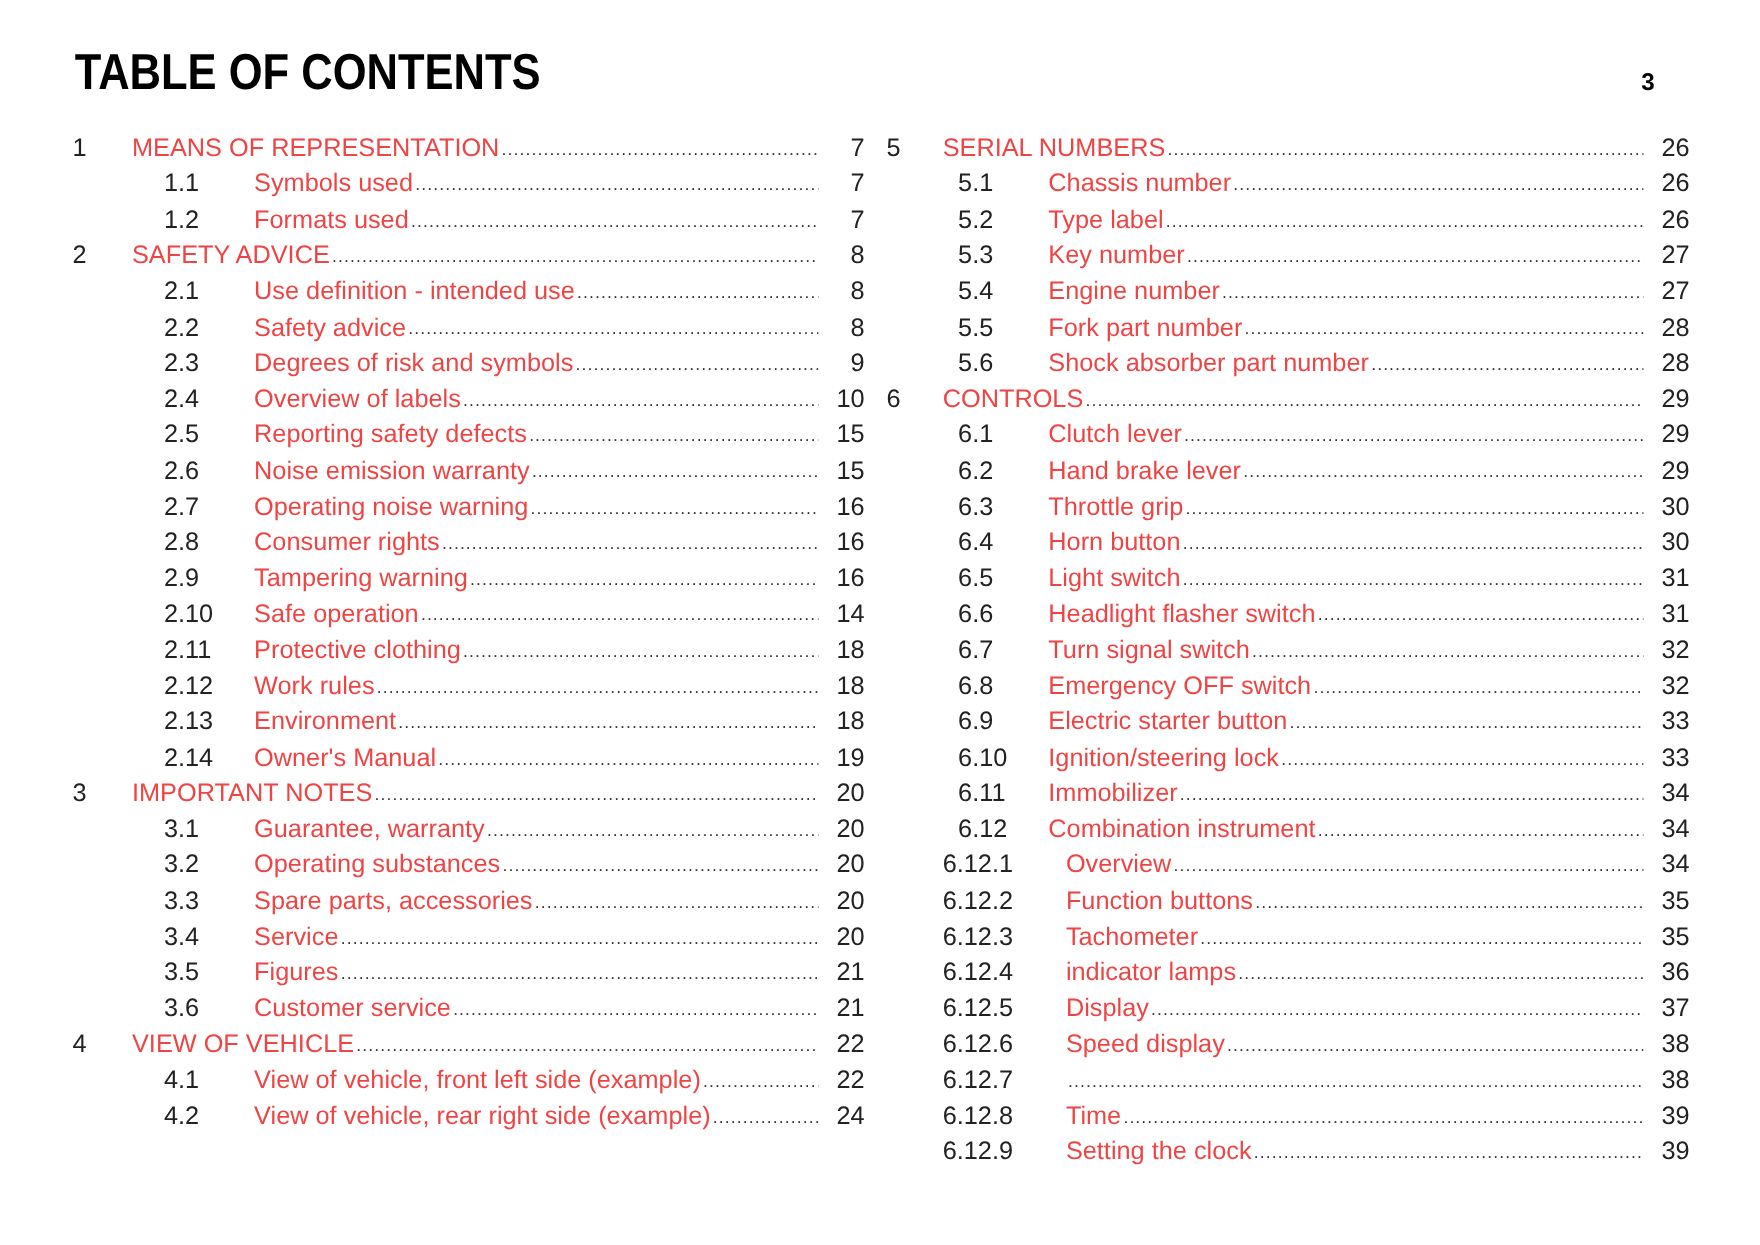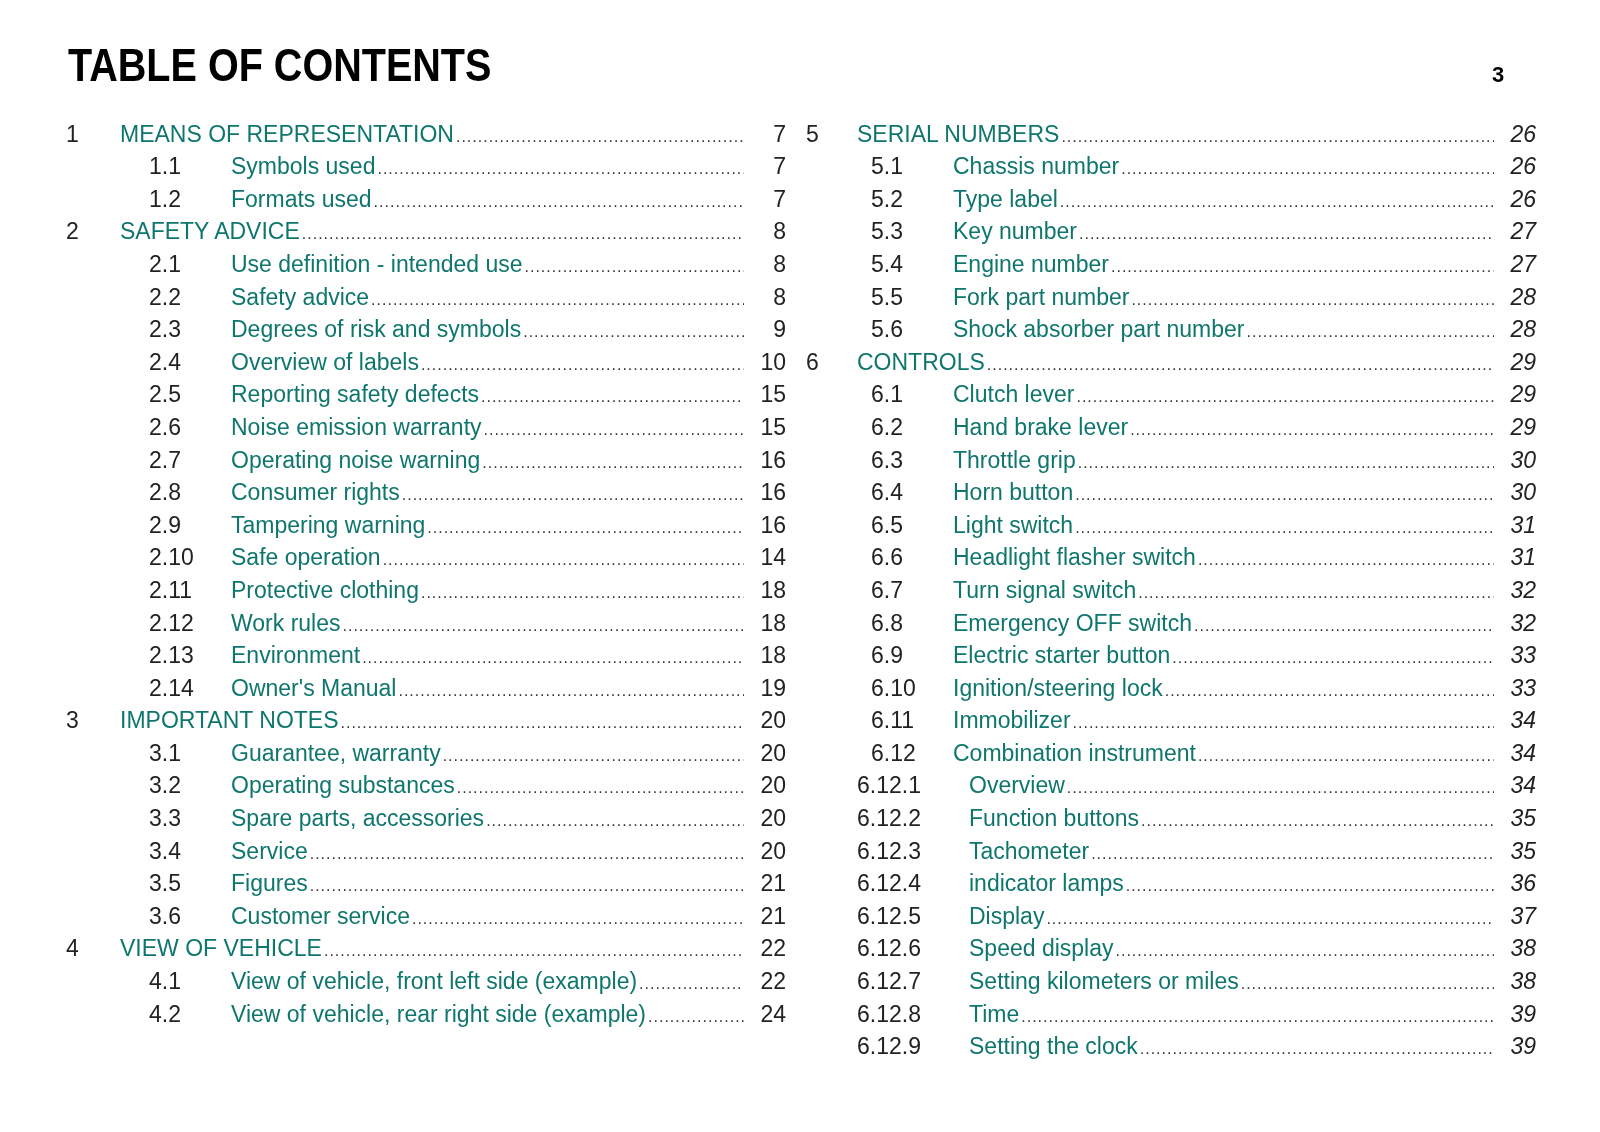--- a/index.html
+++ b/index.html
@@ -4,31 +4,31 @@
 <style>
   html, body { margin:0; padding:0; background:#ffffff; }
   body { width:1600px; height:1132px; position:relative; overflow:hidden; color:#1a1a1a; font-family:"Liberation Sans", sans-serif; }
   .title { position:absolute; left:68px; top:38px; font-family:"Liberation Sans", sans-serif; font-weight:bold; font-size:46px; letter-spacing:0px; transform:scaleX(0.86); transform-origin:left top; color:#000; margin:0; }
   .pagenum { position:absolute; left:1492px; top:62px; font-weight:bold; font-size:22px; color:#000; }
   .col { position:absolute; top:117px; }
   .col.left { left:66px; width:720px; }
   .col.right { left:806px; width:730px; }
   .row { position:relative; height:32.6px; display:flex; align-items:flex-end; font-size:23px; line-height:32px; white-space:nowrap; }
   .num { flex:none; color:#222; }
-  .lbl { flex:none; color:#0f766e; }
+  .lbl { flex:none; color:#ef4444; }
   .dots { flex:1 1 auto; overflow:hidden; margin:0 6px 0 2px; color:#333; letter-spacing:1px; font-size:16px; line-height:26px; }
   .dots::before { content:"....................................................................................................................................................................................................................................."; }
   .pg { flex:none; text-align:right; color:#222; }
   .left .row.l1 .num { width:54px; }
   .left .row.l2 .num { width:82px; margin-left:83px; }
   .left .pg { width:36px; }
   .right .row.l1 .num { width:51px; }
   .right .row.l2 .num { width:82px; margin-left:65px; }
   .right .row.l3 .num { width:112px; margin-left:51px; }
-  .right .pg { width:36px;font-style:italic; }
+  .right .pg { width:36px; }
 </style>
 </head>
 <body>
 
 <h1 class="title">TABLE OF CONTENTS</h1>
 <div class="pagenum">3</div>
 
 <div class="col left" id="colLeft">
     <div class="row l1">
       <span class="num">1</span>
@@ -351,21 +351,20 @@
       <span class="pg">37</span>
     </div>
     <div class="row l3">
       <span class="num">6.12.6</span>
       <span class="lbl">Speed display</span>
       <span class="dots"></span>
       <span class="pg">38</span>
     </div>
     <div class="row l3">
       <span class="num">6.12.7</span>
-      <span class="lbl">Setting kilometers or miles</span>
       <span class="dots"></span>
       <span class="pg">38</span>
     </div>
     <div class="row l3">
       <span class="num">6.12.8</span>
       <span class="lbl">Time</span>
       <span class="dots"></span>
       <span class="pg">39</span>
     </div>
     <div class="row l3">

